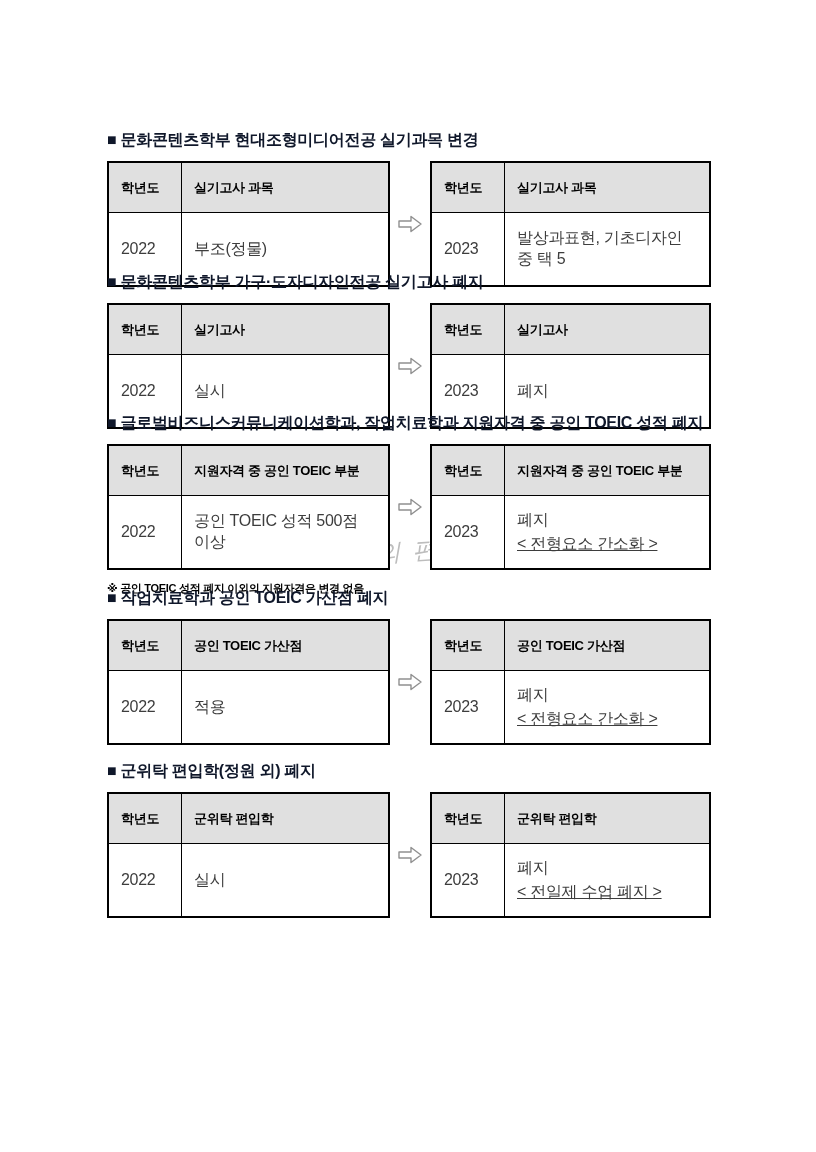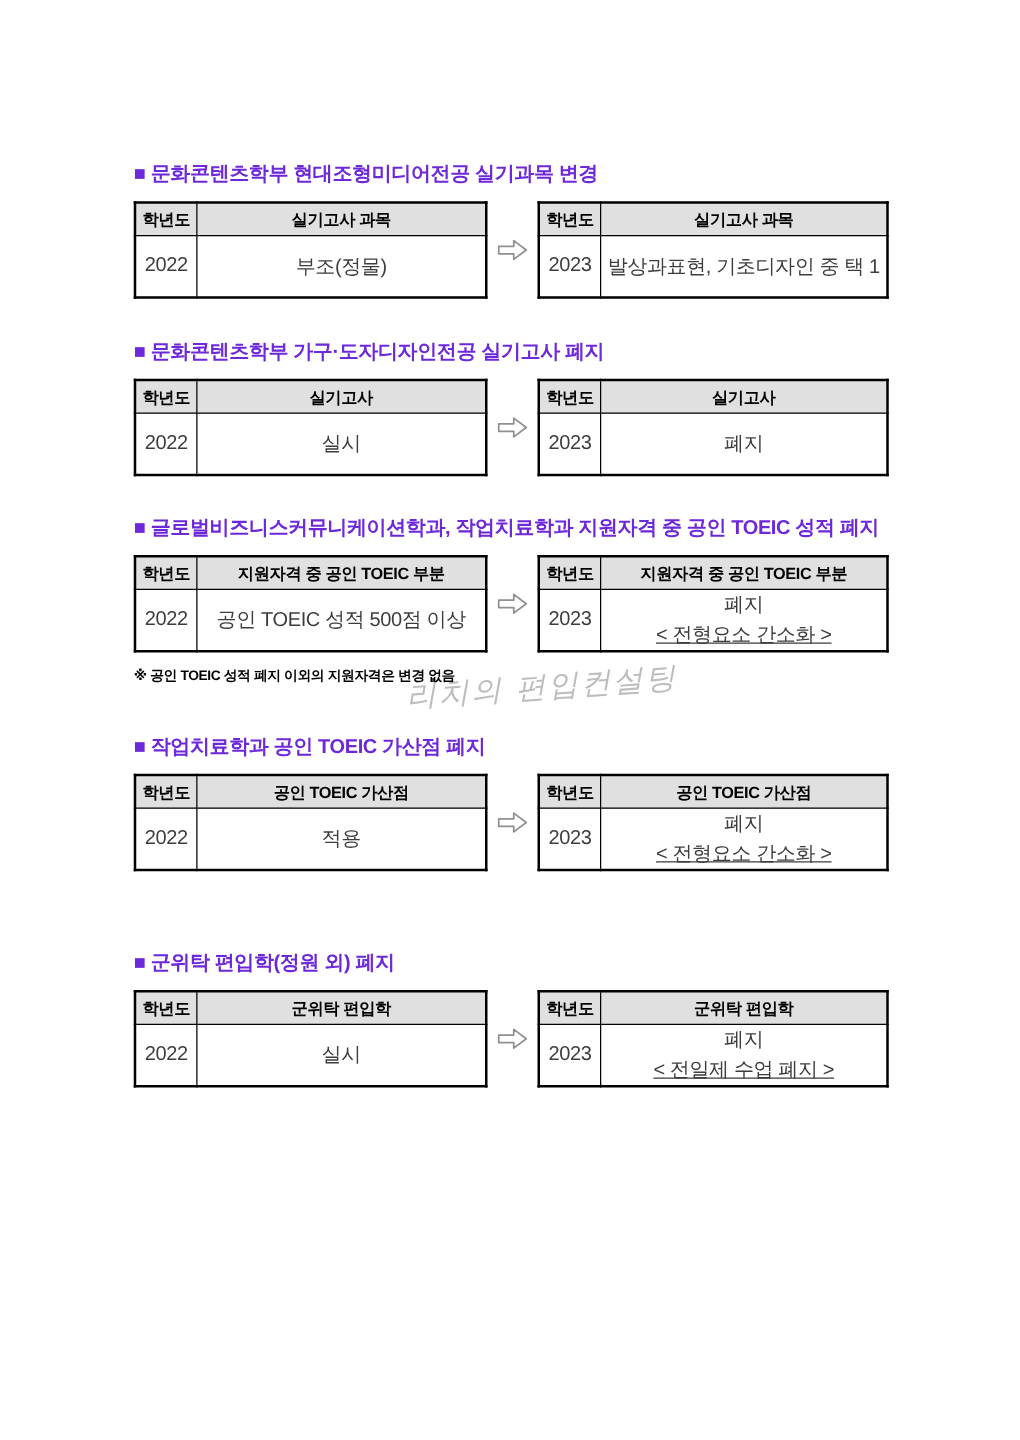--- a/index.html
+++ b/index.html
@@ -5,33 +5,33 @@
   html,body{margin:0;padding:0;background:#fff;}
   .page{
     position:relative;
     width:816px;height:1152px;
     background:#ffffff;
     font-family:"Liberation Sans","DejaVu Sans",sans-serif;
     overflow:hidden;
   }
   .section{position:absolute;left:107px;width:604px;z-index:1;}
   .heading{
-    font-size:16px;font-weight:bold;color:#6d28d9;
+    font-size:16px;font-weight:bold;color:#0f172a;
     line-height:19px;margin-bottom:12px;
     white-space:nowrap;letter-spacing:-0.3px;
   }
   .row{display:flex;align-items:center;}
   table.cmp{
     border-collapse:collapse;table-layout:fixed;
     border:2px solid #000;background:#fff;flex:none;
   }
   table.before{width:283px;}
   table.after{width:281px;}
   table.cmp th,table.cmp td{
-    border:1px solid #000;text-align:center;vertical-align:middle;padding:0;
+    border:1px solid #000;text-align:left;vertical-align:middle;padding:12px;
   }
   table.cmp th{
     background:#e0e0e0;font-size:13px;font-weight:bold;color:#000;
     height:25px;letter-spacing:-0.3px;
   }
   table.cmp td{
     height:48px;font-size:16px;color:#3d3d3d;letter-spacing:-0.3px;
   }
   .yearcol{width:48px;}
   td .sub{margin-top:3px;text-decoration:underline;}
@@ -89,21 +89,21 @@
       </div>
       <table class="cmp after">
         <tbody>
             <tr>
           <th class="yearcol">학년도</th>
           <th>실기고사 과목</th>
         </tr>
         <tr>
           <td>2023</td>
           <td>
-                <div>발상과표현, 기초디자인 중 택 1</div>
+                <div>발상과표현, 기초디자인 중 택 5</div>
               </td>
         </tr>
       </tbody>
         </table>
     </div>
 
   </div>
 
   <div class="section" style="top:272px">
     <div class="heading">■ 문화콘텐츠학부 가구·도자디자인전공 실기고사 폐지</div>

